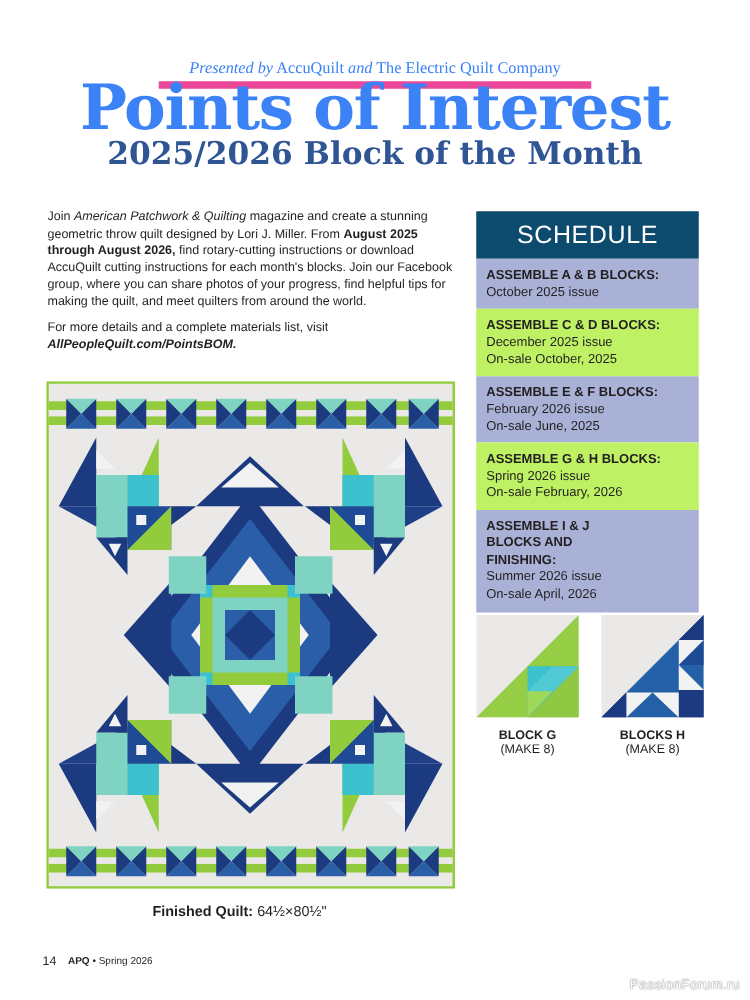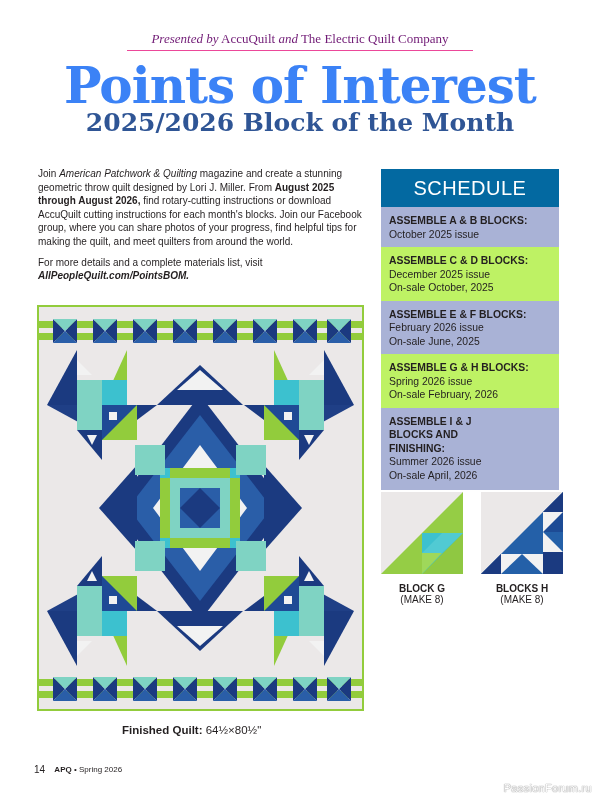--- a/index.html
+++ b/index.html
@@ -1,22 +1,22 @@
 <!DOCTYPE html>
 <html><head>
 <meta charset="utf-8">
 <style>
   * { margin: 0; padding: 0; box-sizing: border-box; }
   html, body { width: 600px; height: 800px; background: #ffffff; overflow: hidden; }
   body { position: relative; font-family: "Liberation Sans", sans-serif; color: #231f20; }
 
   .presented {
-    position: absolute; left: 127px; top: 31px; width: 346px;
+    position: absolute; left: 127px; top: 46px; width: 346px;
     text-align: center; font-family: "Liberation Serif", serif; font-size: 13px;
-    color: #701a75; padding-bottom: 3px; border-bottom: 1px solid #ec4899; white-space: nowrap;
+    color: #3b82f6; padding-bottom: 3px; border-bottom: 6px solid #ec4899; white-space: nowrap;
   }
   .presented i { font-style: italic; }
 
   .title {
     position: absolute; left: 0; top: 58px; width: 600px; text-align: center;
     font-family: "DejaVu Serif", serif; font-weight: bold; font-size: 50px;
     letter-spacing: -1px; color: #3b82f6; line-height: 56px;
   }
   .subtitle {
     position: absolute; left: 0; top: 111px; width: 600px; text-align: center;
@@ -29,21 +29,21 @@
     font-size: 10px; line-height: 13.6px; color: #231f20;
   }
   .intro p { margin-bottom: 7px; }
   .intro b { font-weight: bold; }
   .intro .link { font-weight: bold; font-style: italic; }
 
   .schedule {
     position: absolute; left: 381px; top: 169px; width: 178px;
   }
   .schedule-header {
-    height: 38px; background: #0369a1; color: #ffffff;
+    height: 38px; background: #0c4a6e; color: #ffffff;
     font-size: 20px; text-align: center; line-height: 38px; letter-spacing: 0.5px;
   }
   .sched-item { padding: 7px 17px 6px 8px; font-size: 10.4px; line-height: 13.5px; color: #231f20; }
   .sched-item.dark { background: #a9b2d6; }
   .sched-item.light { background: #bef264; }
   .sched-item .h { font-weight: bold; font-size: 10.4px; }
 
   .block-card { position: absolute; top: 492px; width: 82px; }
   .block-card svg { display: block; }
   .block-label { text-align: center; font-size: 10px; line-height: 11px; margin-top: 9px; color: #231f20; }

